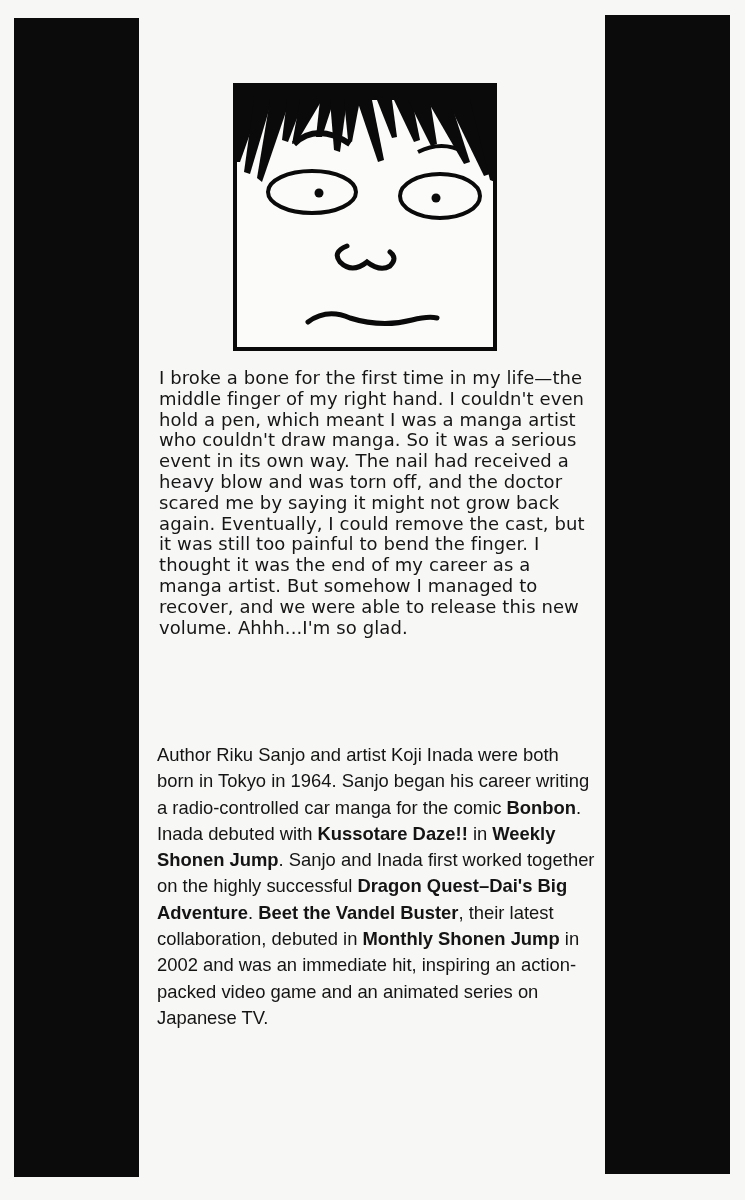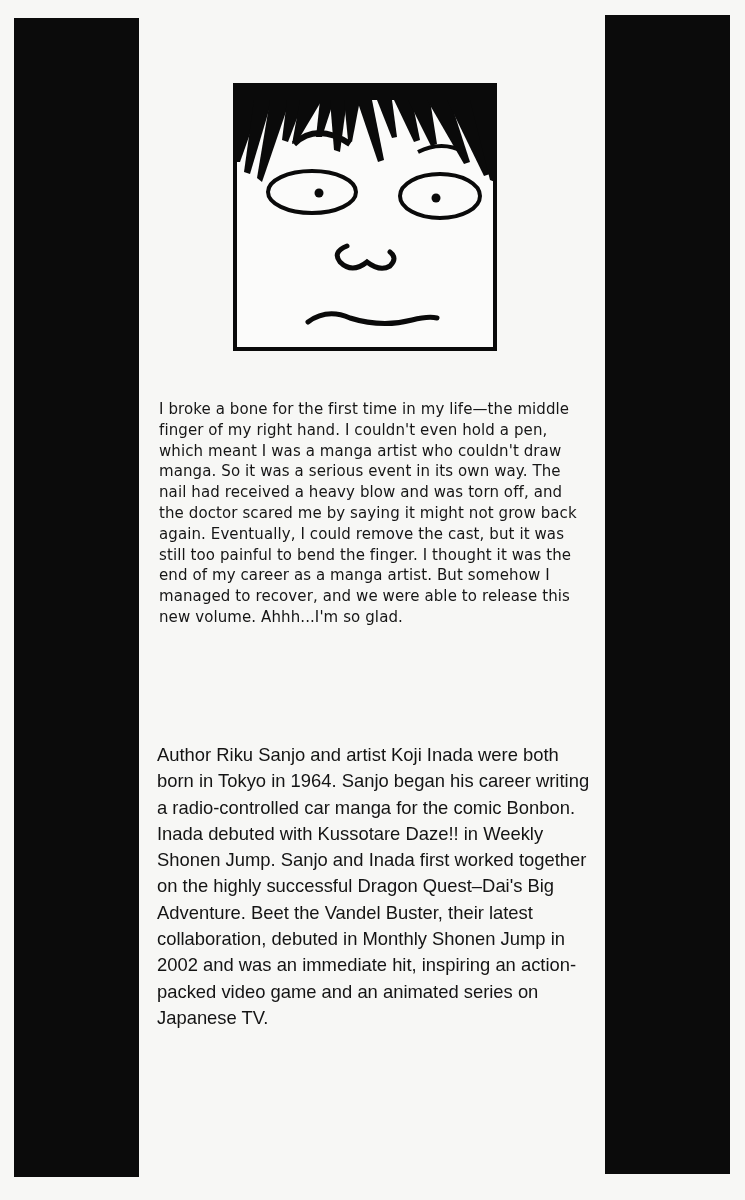--- a/index.html
+++ b/index.html
@@ -10,34 +10,34 @@
     color: #111;
   }
   .bar { position: absolute; background: #0b0b0b; }
   #bar-left { left: 14px; top: 18px; width: 125px; height: 1159px; }
   #bar-right { left: 605px; top: 15px; width: 125px; height: 1159px; }
   .face-box {
     position: absolute; left: 232px; top: 82px; width: 266px; height: 270px;
   }
   .face-box svg { width: 100%; height: 100%; display: block; }
   .quote {
-    position: absolute; left: 159px; top: 399px; width: 430px;
+    position: absolute; left: 159px; top: 368px; width: 430px;
     font-family: "DejaVu Sans", sans-serif;
-    font-size: 15px; line-height: 20.8px; color: #161616;
+    font-size: 18px; line-height: 20.8px; color: #161616;
     letter-spacing: 0.1px; font-weight: 500;
   }
   .quote p { margin: 0; }
   .quote .sig { margin-top: 21px; }
   .bio {
     position: absolute; left: 157px; top: 742px; width: 440px;
     font-family: "Liberation Sans", sans-serif;
     font-size: 18.4px; line-height: 26.3px; color: #141414;
   }
   .bio p { margin: 0; }
-  .bio b { font-weight: normal; }
+  .bio b { font-weight: bold; }
 </style>
 </head>
 <body>
 
 <div id="bar-left" class="bar"></div>
 <div id="bar-right" class="bar"></div>
 
 <div class="face-box">
   <svg viewBox="0 0 266 270" xmlns="http://www.w3.org/2000/svg">
     <rect x="3" y="3" width="260" height="264" fill="#fbfbfa" stroke="#0a0a0a" stroke-width="4"></rect>

